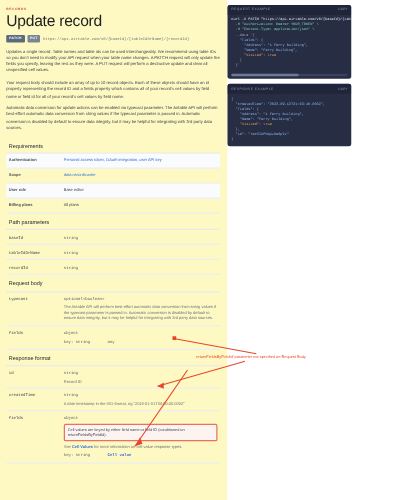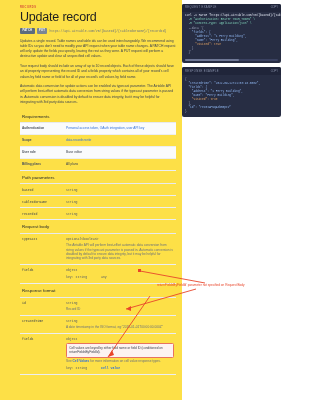--- a/index.html
+++ b/index.html
@@ -7,22 +7,22 @@
     width: 285px; height: 400px;
     background: #ffffff;
     font-family: "Liberation Sans", sans-serif;
     overflow: hidden;
   }
   .page { position: relative; width: 285px; height: 400px; display: flex; }
 
   
   .doc {
     width: 182px; height: 400px;
-    padding: 6px 6px 0 20px;
-    background: #fde047;
+    padding: 6px 6px 0 5px;
+    background: #fef9c3;
     overflow: hidden;
   }
   .eyebrow {
     color: #d54d3a; font-size: 2.6px; letter-spacing: .5px;
     font-weight: 700; text-transform: uppercase; margin-bottom: 2px;
   }
   .title {
     font-size: 12.5px; line-height: 13px; color: #1f1f1f;
     font-weight: 400; letter-spacing: -.2px; margin-bottom: 4px;
   }

